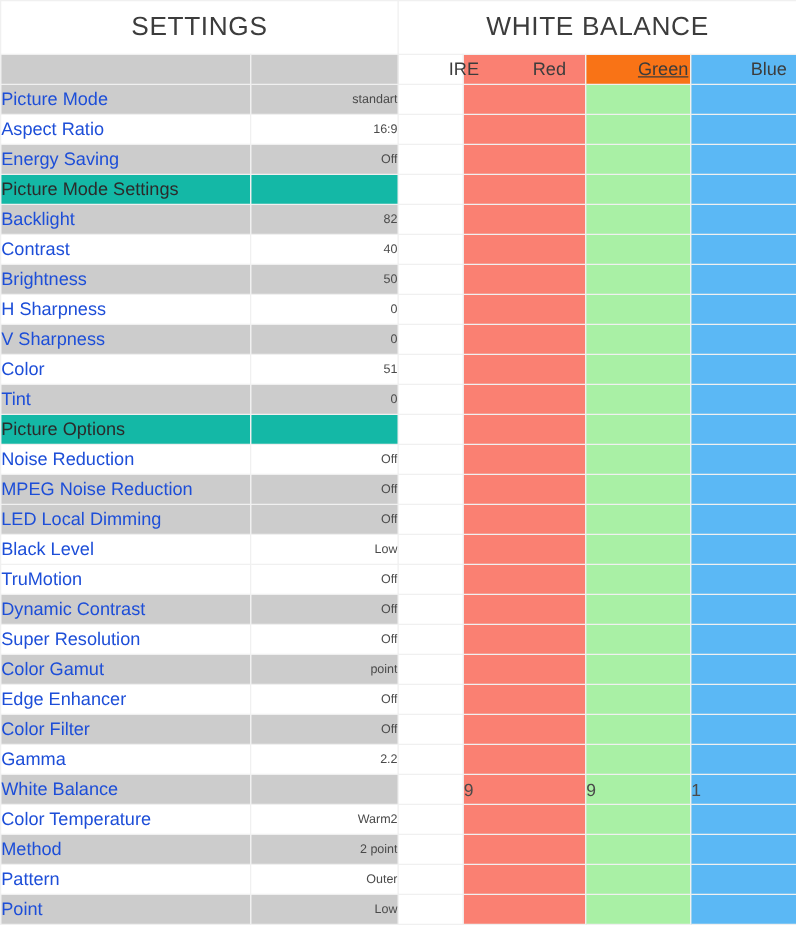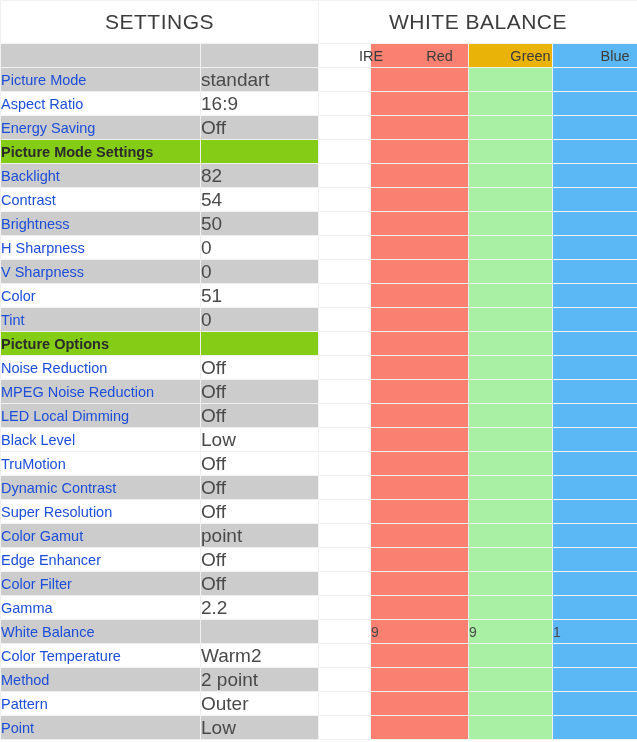--- a/index.html
+++ b/index.html
@@ -47,45 +47,45 @@
   
   tr.wbhead-row td { height:24px;padding-left:40px; }
   .wb-h {
     text-align:center;
     font-size:14.5px;
     font-weight:bold;
     color:#3c3c3c;
   }
   .wb-h.ire   { background:#ffffff; }
   .wb-h.red   { background:#FA8072; }
-  .wb-h.green { background:#eab308; }
+  .wb-h.green { background:#f97316;text-decoration:underline; }
   .wb-h.blue  { background:#5BB8F5;margin-left:28px; }
   .sp-gray  { background:#cccccc; }
 
   
   tr.data-row td { height:24px; }
   .lbl {
     font-size:14.5px;
     color:#1d4ed8;
     padding-left:5px;
     white-space:nowrap;
     overflow:hidden;
   }
   .val {
-    font-size:19px;
+    font-size:10px;
     color:#4a4a4a;
-    text-align:left;
+    text-align:right;
     white-space:nowrap;
     overflow:hidden;
   }
   tr.band-gray  .lbl, tr.band-gray  .val { background:#cccccc; }
   tr.band-white .lbl, tr.band-white .val { background:#ffffff; }
   tr.band-head  .lbl, tr.band-head  .val {
-    background:#84cc16;
-    font-weight:bold;
+    background:#14b8a6;
+    font-weight:normal;
     color:#2b2b2b;
   }
   .wb-ire   { background:#ffffff; }
   .wb-red   { background:#FA8072; }
   .wb-green { background:#A9F0A5; }
   .wb-blue  { background:#5BB8F5; }
   .wb-num {
     font-size:14px;
     color:#4a4a4a;
     text-align:left;
@@ -153,21 +153,21 @@
         <tr class="data-row band-gray">
           <td class="lbl">Backlight</td>
           <td class="val">82</td>
           <td class="wb-ire wb-num"></td>
           <td class="wb-red wb-num"></td>
           <td class="wb-green wb-num"></td>
           <td class="wb-blue wb-num"></td>
         </tr>
         <tr class="data-row band-white">
           <td class="lbl">Contrast</td>
-          <td class="val">54</td>
+          <td class="val">40</td>
           <td class="wb-ire wb-num"></td>
           <td class="wb-red wb-num"></td>
           <td class="wb-green wb-num"></td>
           <td class="wb-blue wb-num"></td>
         </tr>
         <tr class="data-row band-gray">
           <td class="lbl">Brightness</td>
           <td class="val">50</td>
           <td class="wb-ire wb-num"></td>
           <td class="wb-red wb-num"></td>

